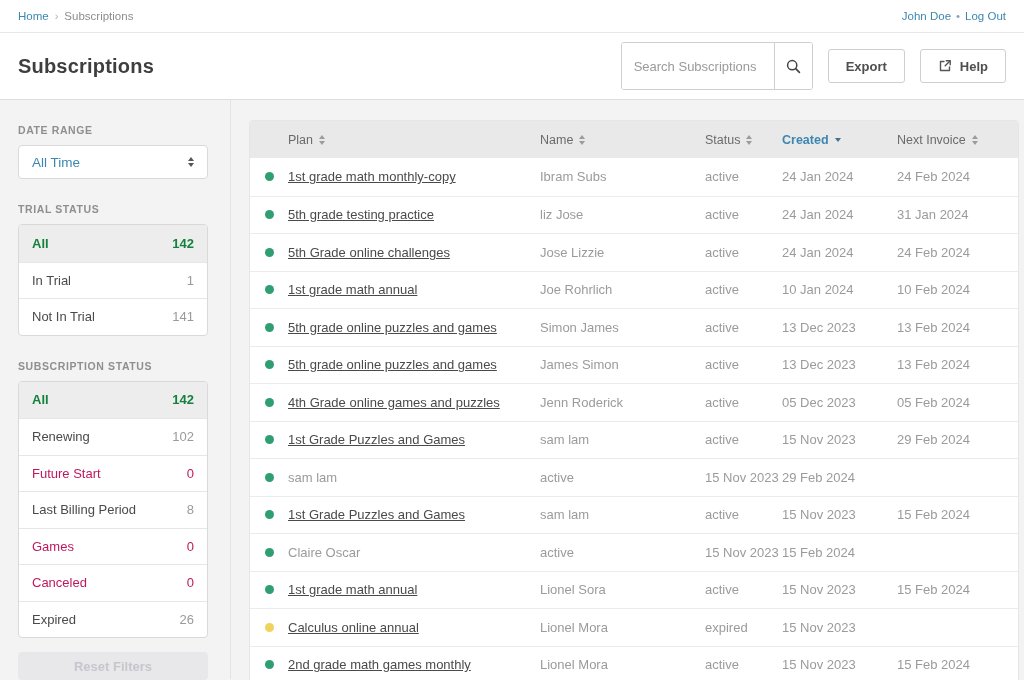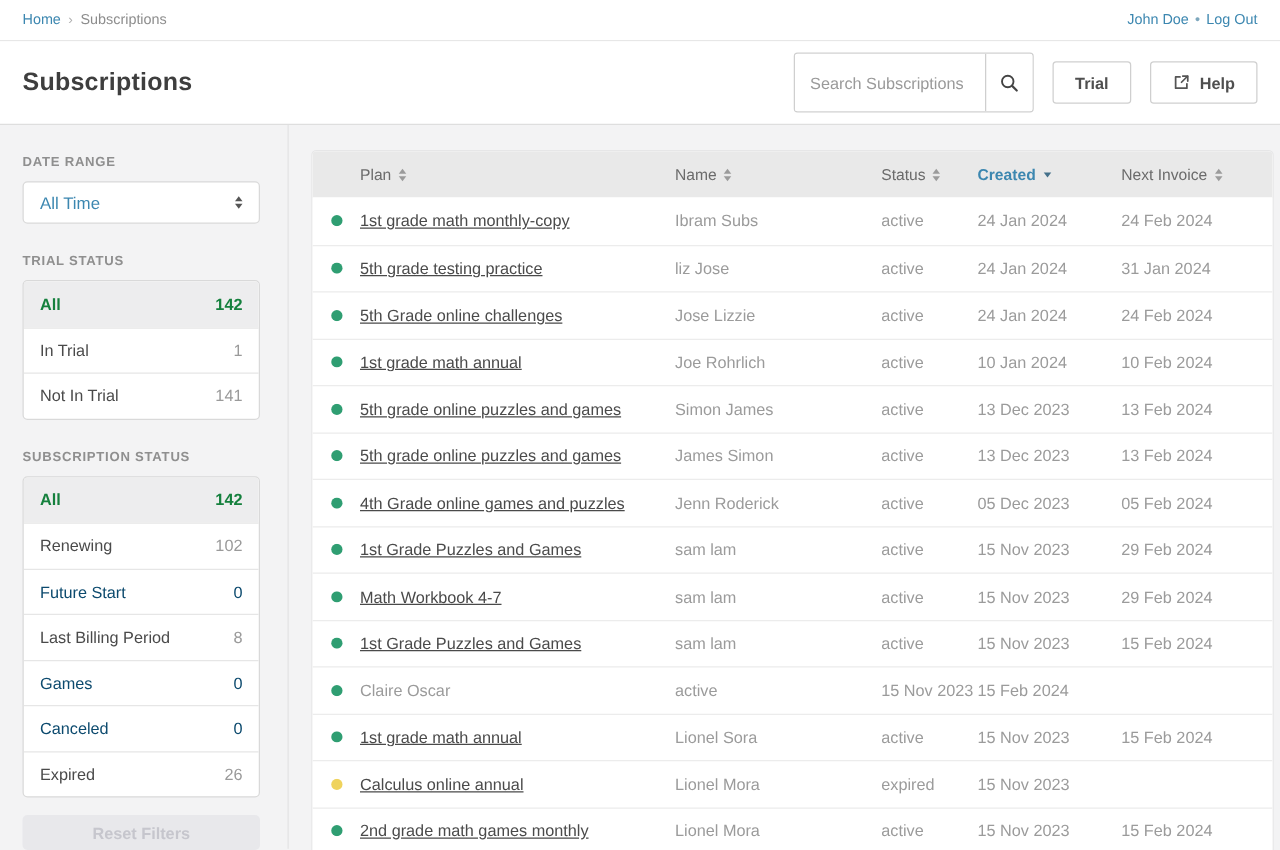--- a/index.html
+++ b/index.html
@@ -45,21 +45,21 @@
   .selectbox .sel-val { color:#3c87b0; font-size:13.5px; }
   .filterbox { background:#fff; border:1px solid #d9d9d9; border-radius:4px; overflow:hidden; }
   .fitem { height:36.5px; display:flex; align-items:center; justify-content:space-between;
            padding:0 13px; font-size:13px; cursor:pointer; border-top:1px solid #e6e6e6; }
   .fitem:first-child { border-top:none; }
   .fitem .flabel { color:#4a4a4a; }
   .fitem .fcount { color:#9a9a9a; }
   .fitem.selected { background:#ededee; }
   .fitem.selected .flabel, .fitem.selected .fcount { color:#15803d; font-weight:700; }
   .fitem.disabled { cursor:default; }
-  .fitem.disabled .flabel, .fitem.disabled .fcount { color:#0c4a6e; }
+  .fitem.disabled .flabel, .fitem.disabled .fcount { color:#be185d; }
   .reset-btn { margin-top:14px; width:100%; height:28px; background:#e8e8eb; border:none;
                border-radius:4px; color:#c6c6cd; font-size:13px; font-weight:600;
                font-family:"Liberation Sans", sans-serif; cursor:default; }
 
   
   .table { position:absolute; left:250px; top:21px; width:768px; background:#fff;
            border-radius:3px; overflow:hidden; box-shadow:0 0 0 1px rgba(0,0,0,0.05); }
   .thead { display:grid; grid-template-columns:38px 252px 165px 77px 115px 1fr;
            background:#e9e9e9; height:37px; align-items:center; }
   .th { font-size:12.5px; color:#6b6b6b; display:flex; align-items:center; cursor:pointer; }
@@ -107,21 +107,21 @@
     <div class="searchgroup">
       <input type="text" placeholder="Search Subscriptions" style="">
       <div class="search-btn">
         <svg width="15" height="15" viewBox="0 0 15 15">
           <circle cx="6.2" cy="6.2" r="4.6" fill="none" stroke="#444" stroke-width="1.5"></circle>
           <line x1="9.7" y1="9.7" x2="13.4" y2="13.4" stroke="#444" stroke-width="1.7" stroke-linecap="round"></line>
         </svg>
       </div>
     </div>
     <button class="btn">
-      <span>Trial</span>
+      <span>Export</span>
     </button>
     <button class="btn">
       <svg width="14" height="14" viewBox="0 0 14 14">
         <path d="M6 2.5 H2.5 V11.5 H11.5 V8" fill="none" stroke="#555" stroke-width="1.4" stroke-linecap="round" stroke-linejoin="round"></path>
         <path d="M8.2 1.8 H12.2 V5.8" fill="none" stroke="#555" stroke-width="1.4" stroke-linecap="round" stroke-linejoin="round"></path>
         <line x1="12" y1="2" x2="7.2" y2="6.8" stroke="#555" stroke-width="1.4" stroke-linecap="round"></line>
       </svg>
       <span>Help</span>
     </button>
   </div>
@@ -307,21 +307,20 @@
     <div class="td td-plan">1st Grade Puzzles and Games</div>
     <div class="td td-name">sam lam</div>
     <div class="td td-status">active</div>
     <div class="td td-created">15 Nov 2023</div>
     <div class="td td-invoice">29 Feb 2024</div>
   </div>
         <div class="tr">
     <div class="td td-dot">
             <span class="dot green"></span>
           </div>
-    <div class="td td-plan">Math Workbook 4-7</div>
     <div class="td td-name">sam lam</div>
     <div class="td td-status">active</div>
     <div class="td td-created">15 Nov 2023</div>
     <div class="td td-invoice">29 Feb 2024</div>
   </div>
         <div class="tr">
     <div class="td td-dot">
             <span class="dot green"></span>
           </div>
     <div class="td td-plan">1st Grade Puzzles and Games</div>

